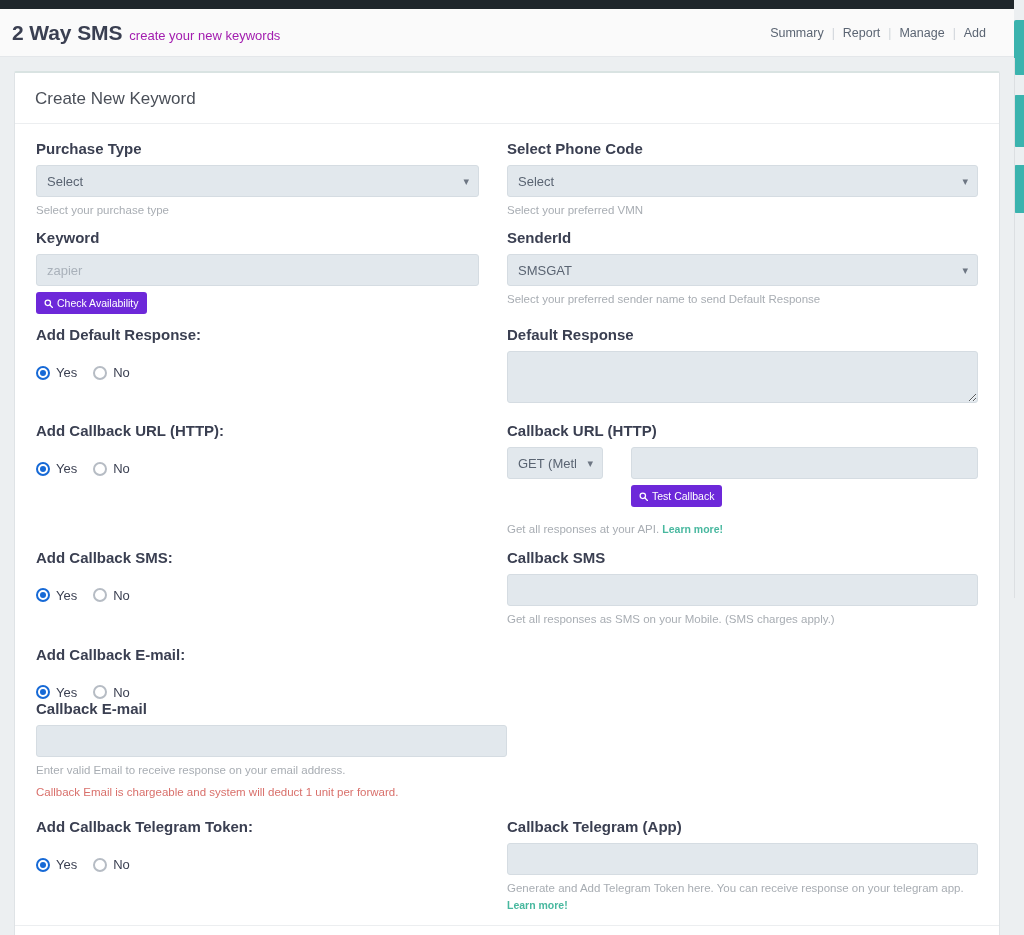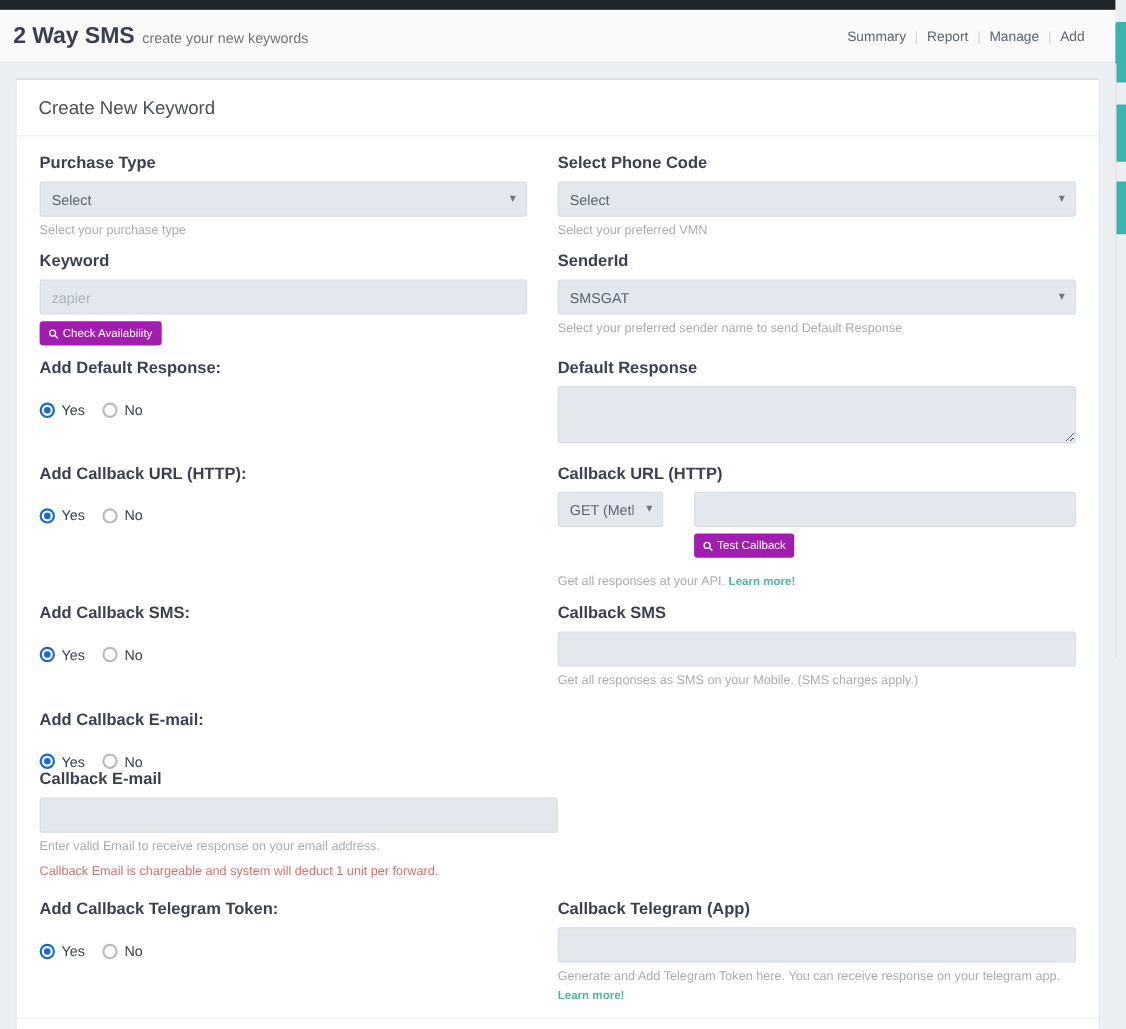--- a/index.html
+++ b/index.html
@@ -34,21 +34,21 @@
   }
   .ph-left { display: flex; align-items: baseline; gap: 7px; }
   .ph-title {
     font-size: 21px;
     font-weight: 600;
     color: #3a3f51;
     letter-spacing: -0.1px;
   }
   .ph-sub {
     font-size: 13px;
-    color: #737373;
+    color: #a21caf;
     font-weight: 400;
   }
   .ph-nav { display: flex; align-items: flex-start; font-size: 12.5px; }
   .ph-nav a {
     color: #5b6573;
     text-decoration: none;
     padding: 0 8px;
   }
   .ph-nav .sep {
     color: #cfd4d9;
@@ -171,21 +171,21 @@
     color: #6d7683;
     font-size: 11px;
     line-height: 1;
   }
 
   
   .btn-orange {
     display: inline-flex;
     align-items: center;
     gap: 4px;
-    background: #a21caf;
+    background: #6d28d9;
     color: #ffffff;
     border: none;
     border-radius: 3px;
     font-size: 10.5px;
     padding: 5px 8px;
     margin-top: 6px;
     cursor: pointer;
     font-family: "Liberation Sans", sans-serif;
   }
   .btn-orange svg { display: block; }

